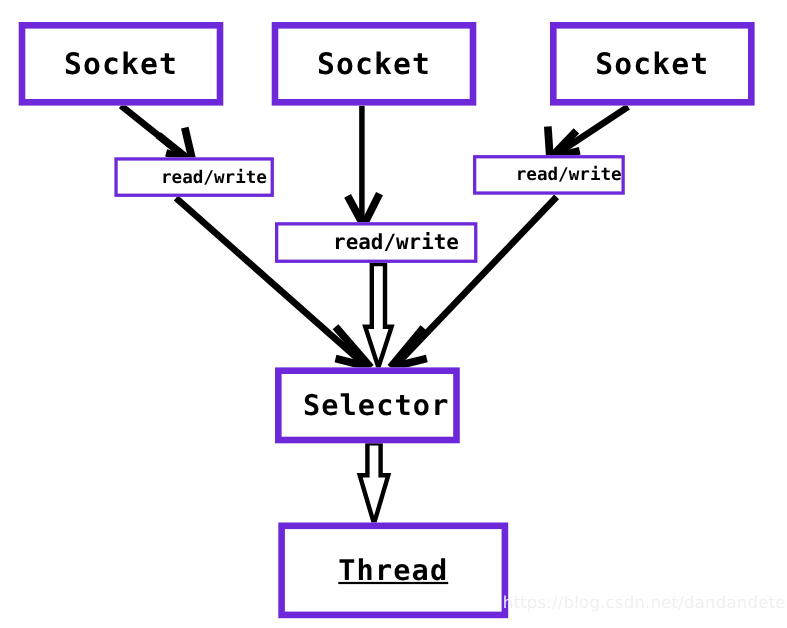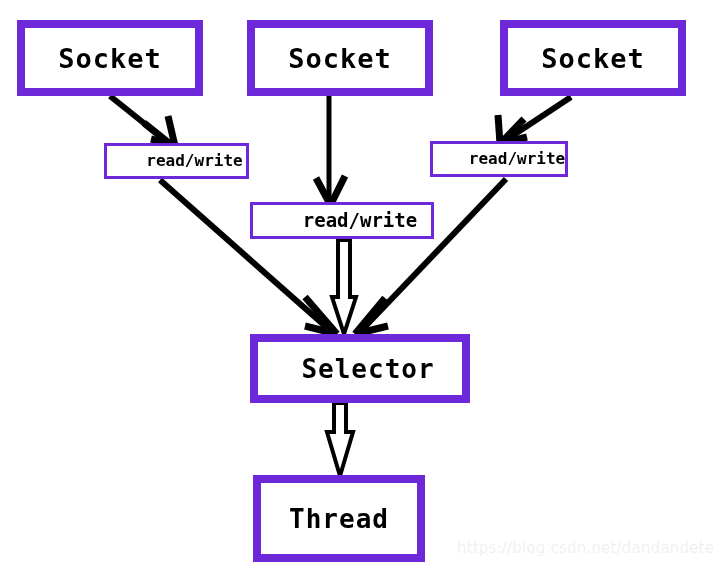--- a/index.html
+++ b/index.html
@@ -18,21 +18,21 @@
     position: absolute;
     left: 0;
     top: 0;
     width: 715px;
     height: 571px;
   }
   .node-box {
     position: absolute;
     box-sizing: border-box;
     background: #ffffff;
-    border: 8px solid #6d28d9;
+    border: 6px solid #6d28d9;
     display: flex;
     align-items: center;
     justify-content: center;
     color: #000000;
     font-family: "DejaVu Sans Mono", monospace;
     font-weight: bold;
     letter-spacing: 1px;
     z-index: 3;
   }
   .node-box.small {
@@ -120,21 +120,21 @@
 </div>
 
 <div class="node-box small" id="node-rw-mid" style="left: 250px; top: 202px; width: 184px; height: 37px; font-size: 19px;">
   <span class="node-label">read/write</span>
 </div>
 
 <div class="node-box small" id="node-rw-right" style="left: 430px; top: 141px; width: 138px; height: 36px; font-size: 16px;">
   <span class="node-label">read/write</span>
 </div>
 
-<div class="node-box" id="node-selector" style="left: 250px; top: 334px; width: 220px; height: 69px; font-size: 26px; padding-left: 16px;">
+<div class="node-box" id="node-selector" style="left: 250px; top: 334px; width: 168px; height: 69px; font-size: 26px; padding-left: 16px;">
   <span class="node-label">Selector</span>
 </div>
 
-<div class="node-box" id="node-thread" style="left: 253px; top: 475px; width: 172px; height: 87px; font-size: 26px;">
+<div class="node-box" id="node-thread" style="left: 253px; top: 475px; width: 209px; height: 87px; font-size: 26px; text-decoration: underline;">
   <span class="node-label">Thread</span>
 </div>
 
 <div id="watermark" style="color: rgb(240, 240, 240);">https://blog.csdn.net/dandandeteng</div>
 
 </body></html>

